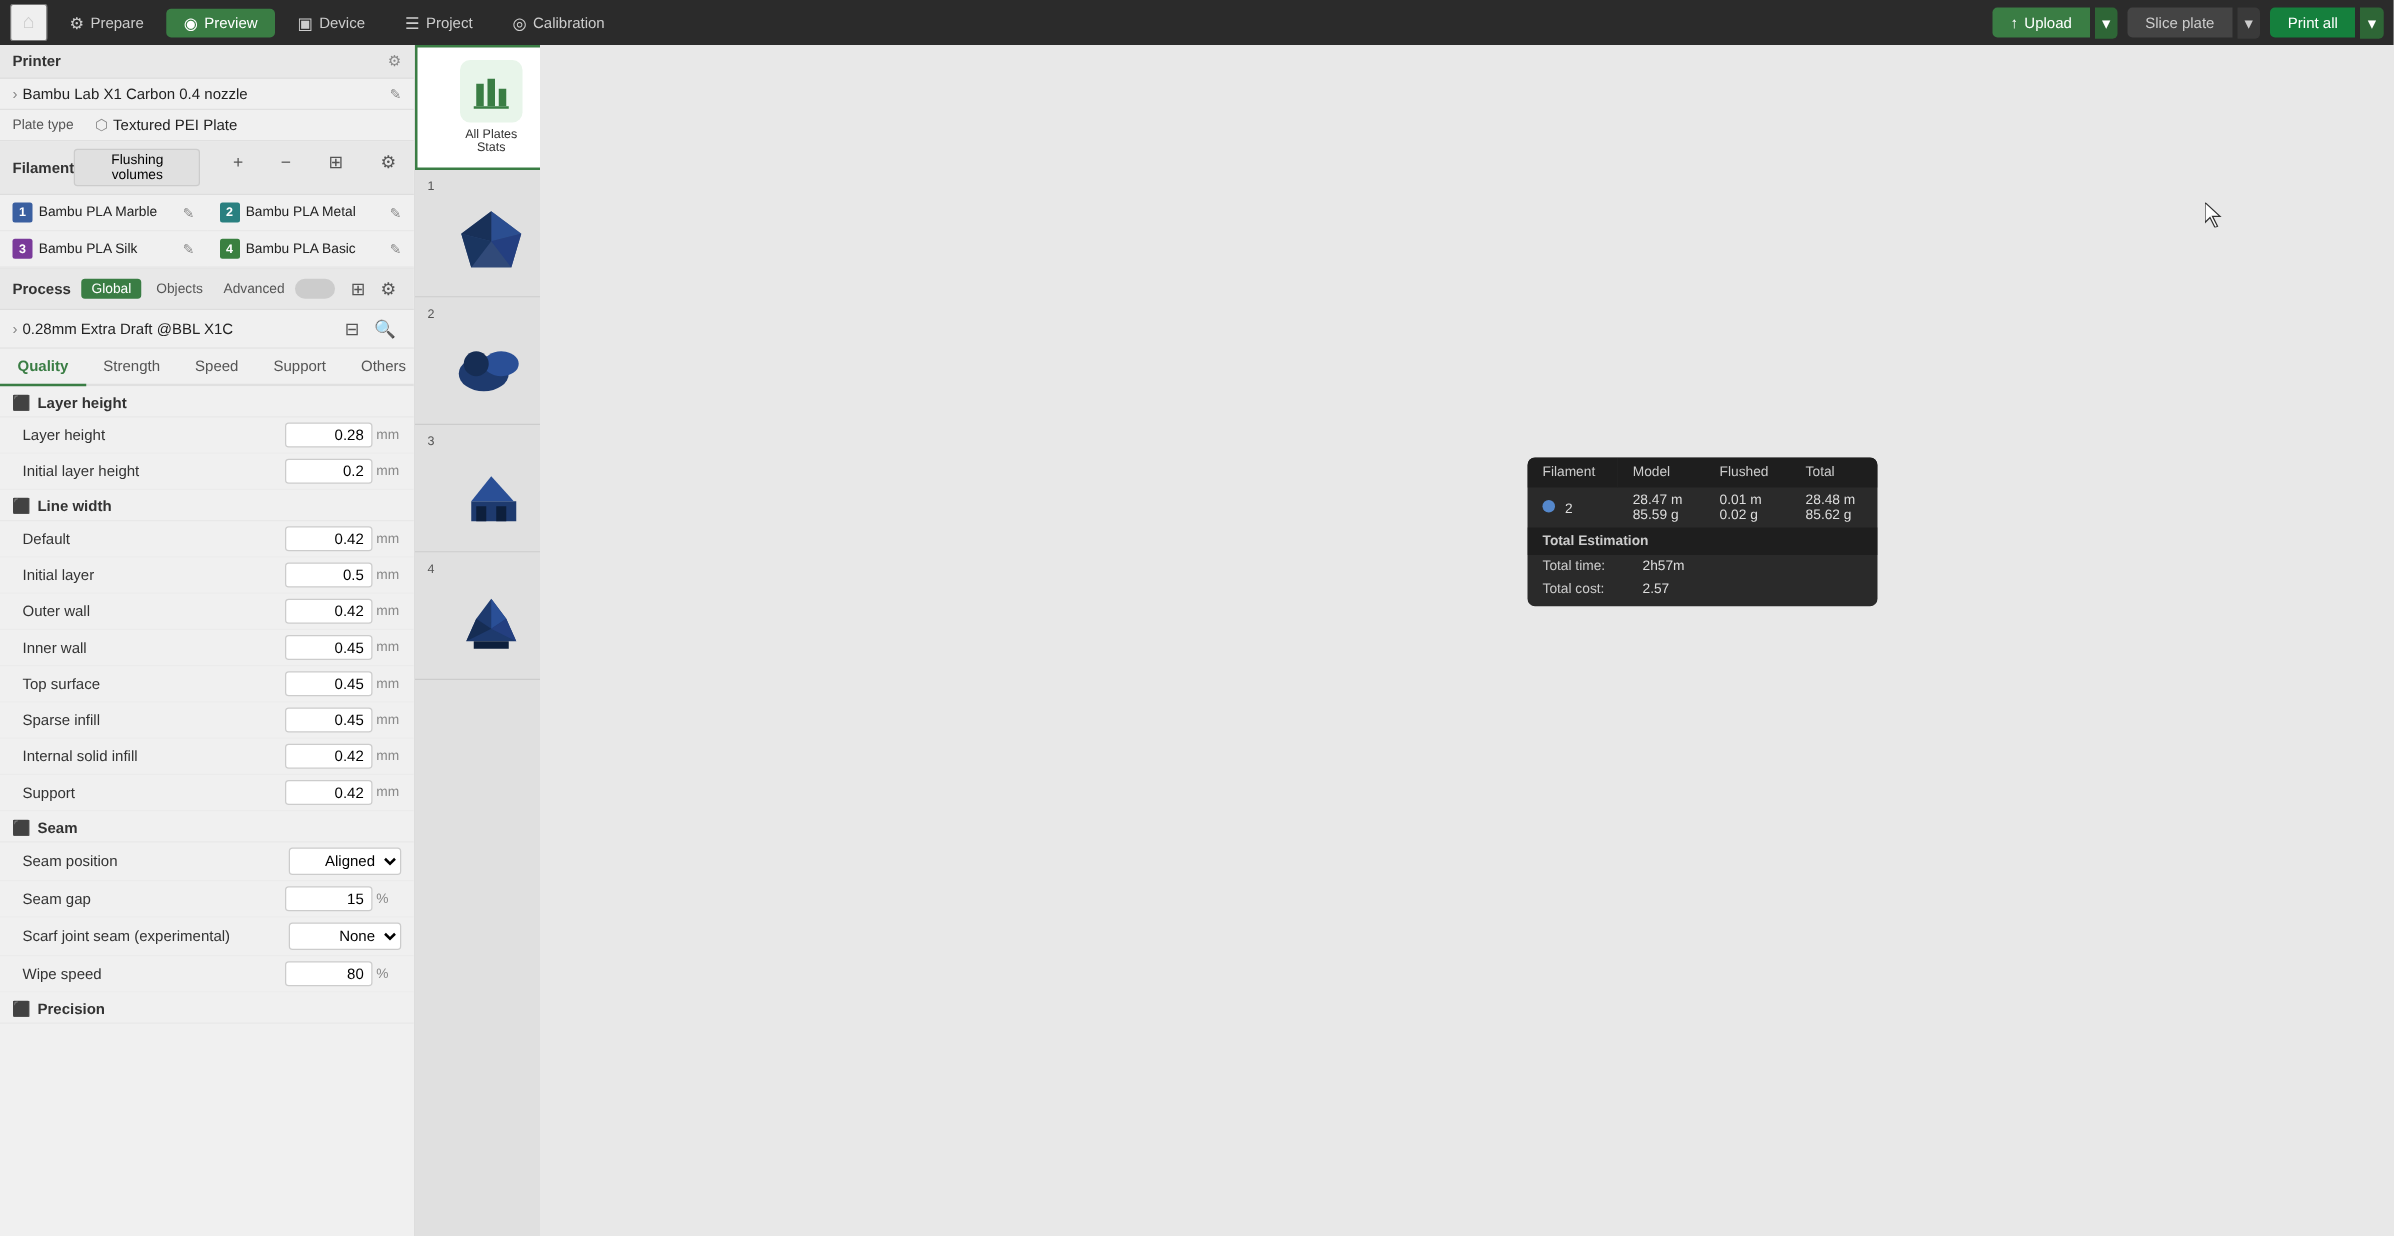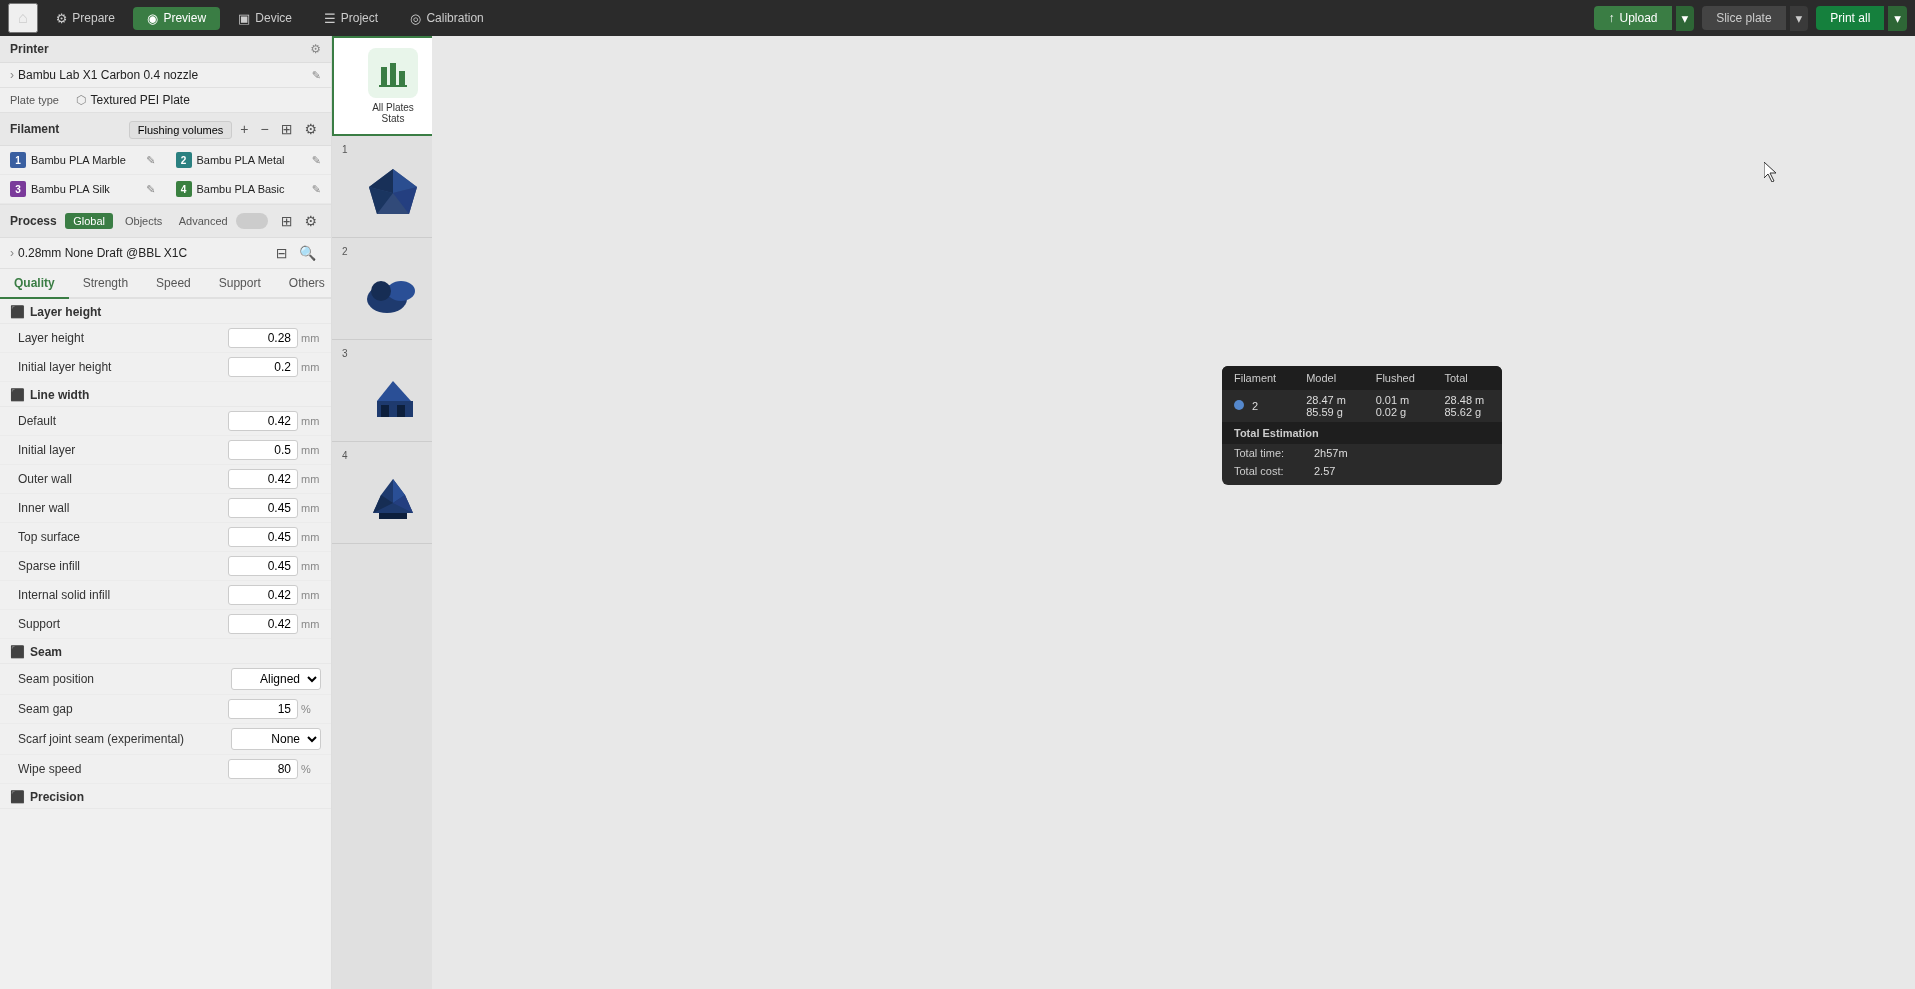--- a/index.html
+++ b/index.html
@@ -27,21 +27,21 @@
     .section-title { font-weight: 600; font-size: 12px; color: #333; }
     .printer-row { display: flex; align-items: center; justify-content: space-between; padding: 5px 10px; border-bottom: 1px solid #e0e0e0; }
     .printer-name { font-size: 12px; color: #222; display: flex; align-items: center; gap: 4px; }
     .edit-icon { color: #888; font-size: 11px; cursor: pointer; }
     .plate-row { display: flex; align-items: center; gap: 6px; padding: 5px 10px; border-bottom: 1px solid #e0e0e0; }
     .plate-label { color: #555; font-size: 11px; min-width: 60px; }
     .plate-value { display: flex; align-items: center; gap: 4px; font-size: 12px; color: #222; }
 
     
     .filament-header { display: flex; align-items: center; justify-content: space-between; padding: 6px 10px; background: #e8e8e8; border-bottom: 1px solid #ddd; }
-    .filament-controls { display: flex; align-items: flex-end; gap: 4px; }
+    .filament-controls { display: flex; align-items: flex-start; gap: 22px; }
     .flush-btn { background: #e0e0e0; border: 1px solid #ccc; border-radius: 3px; padding: 2px 8px; font-size: 11px; cursor: pointer; }
     .icon-btn { background: none; border: none; cursor: pointer; color: #555; font-size: 14px; padding: 2px 4px; }
     .filament-grid { display: grid; grid-template-columns: 1fr 1fr; gap: 0; border-bottom: 1px solid #e0e0e0; }
     .filament-item { display: flex; align-items: center; gap: 5px; padding: 6px 10px; border-bottom: 1px solid #e8e8e8; }
     .filament-num { width: 16px; height: 16px; border-radius: 2px; color: #fff; font-size: 10px; font-weight: bold; display: flex; align-items: center; justify-content: center; flex-shrink: 0; }
     .fn-blue { background: #3a5fa0; }
     .fn-teal { background: #2a8080; }
     .fn-purple { background: #7a3a9a; }
     .fn-green { background: #3a8040; }
     .filament-name { font-size: 11px; color: #222; }
@@ -207,21 +207,21 @@
     <span style="font-size:11px;color:#555;">Advanced</span>
     <div class="toggle-switch"></div>
     <div class="process-right">
       <button class="icon-btn">⊞</button>
       <button class="icon-btn">⚙</button>
     </div>
   </div>
   <div class="preset-row">
     <span class="preset-name">
       <span style="color:#888;">›</span>
-      <span>0.28mm None Draft @BBL X1C</span>
+      <span>0.28mm Extra Draft @BBL X1C</span>
     </span>
     <div style="display:flex;gap:4px;">
       <button class="icon-btn">⊟</button>
       <button class="icon-btn">🔍</button>
     </div>
   </div>
 
   <div class="quality-tabs">
     <div class="qtab active">Quality</div>
     <div class="qtab">Strength</div>

